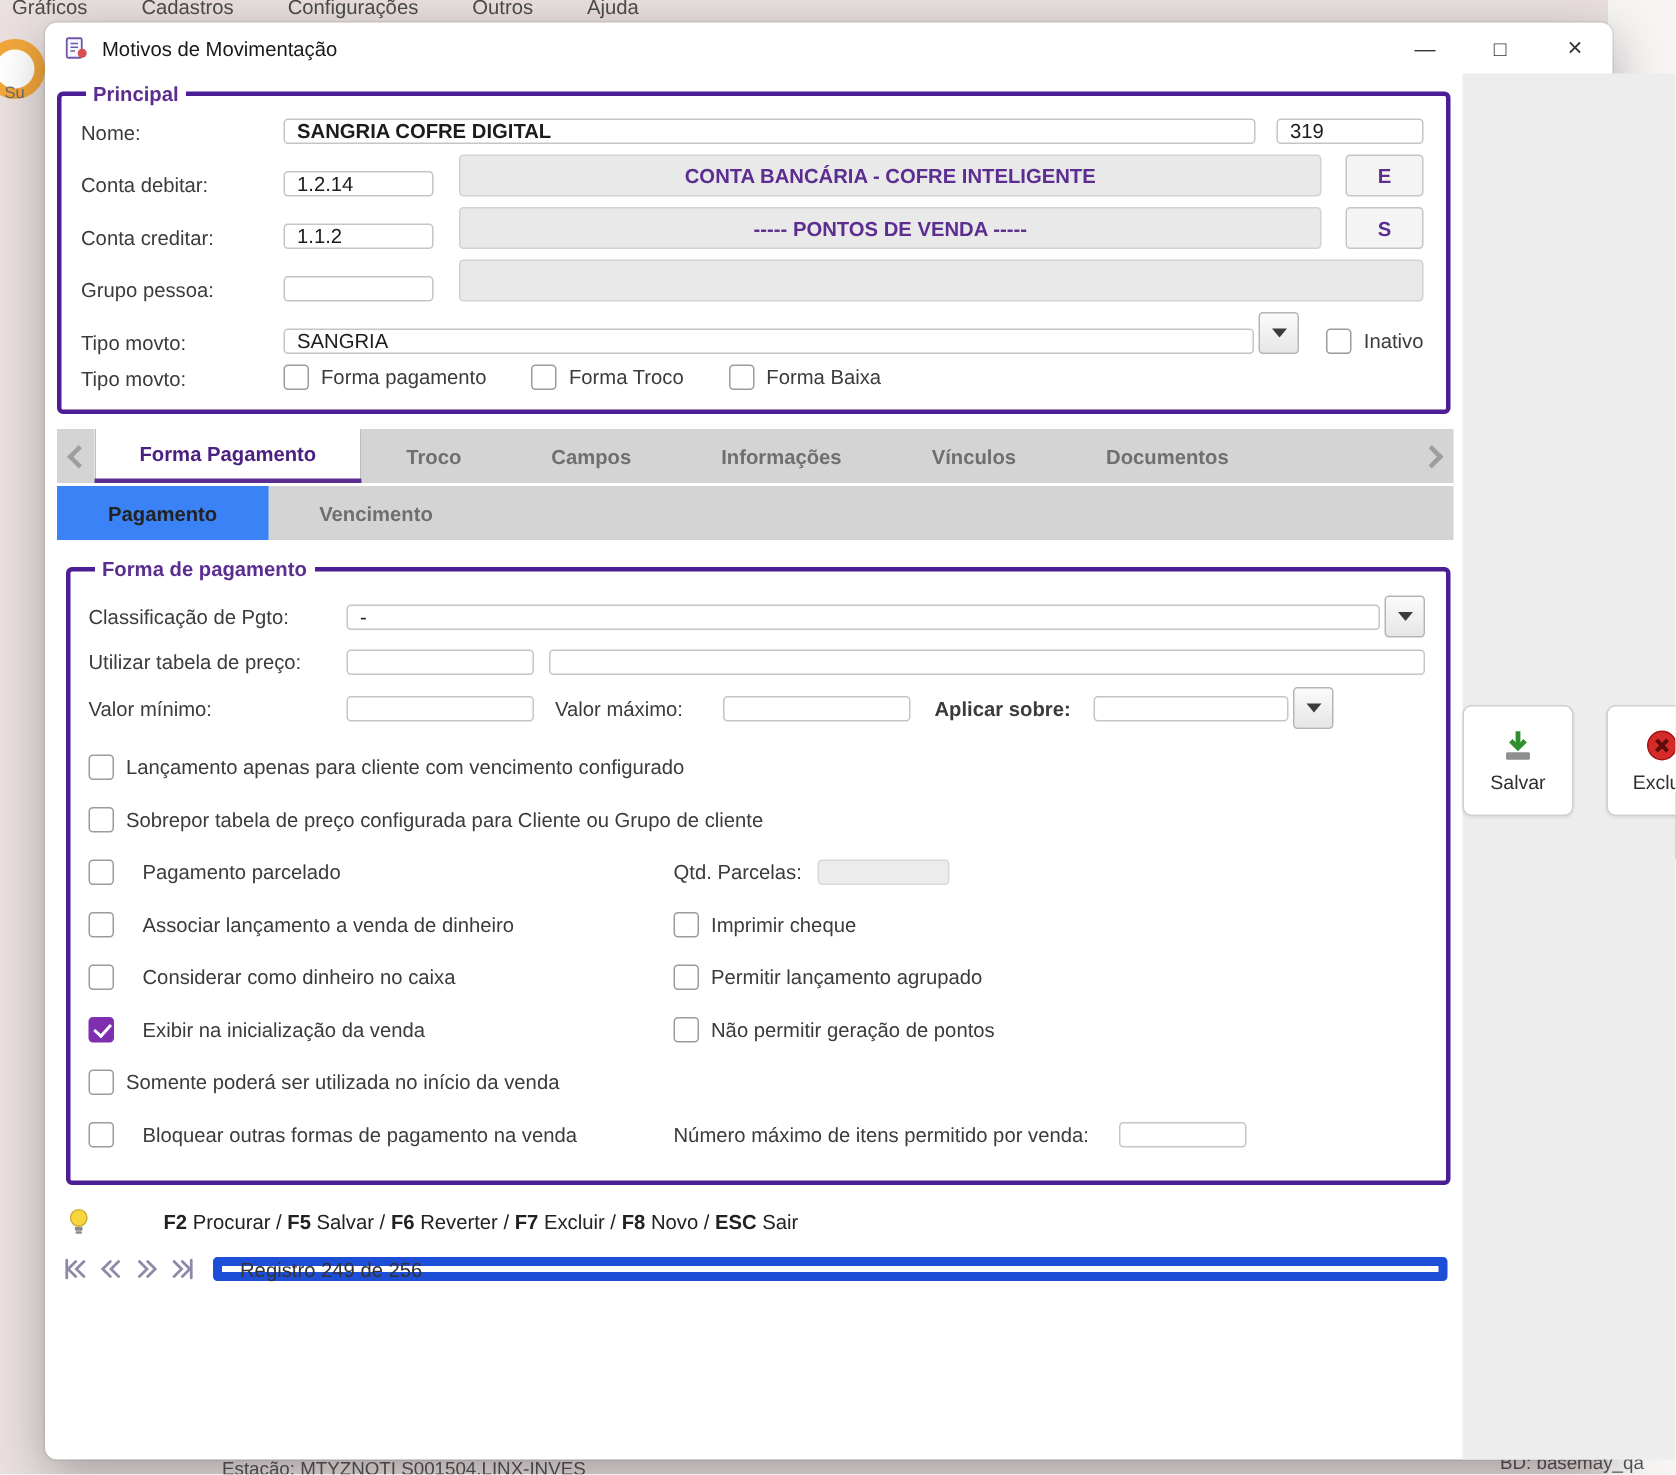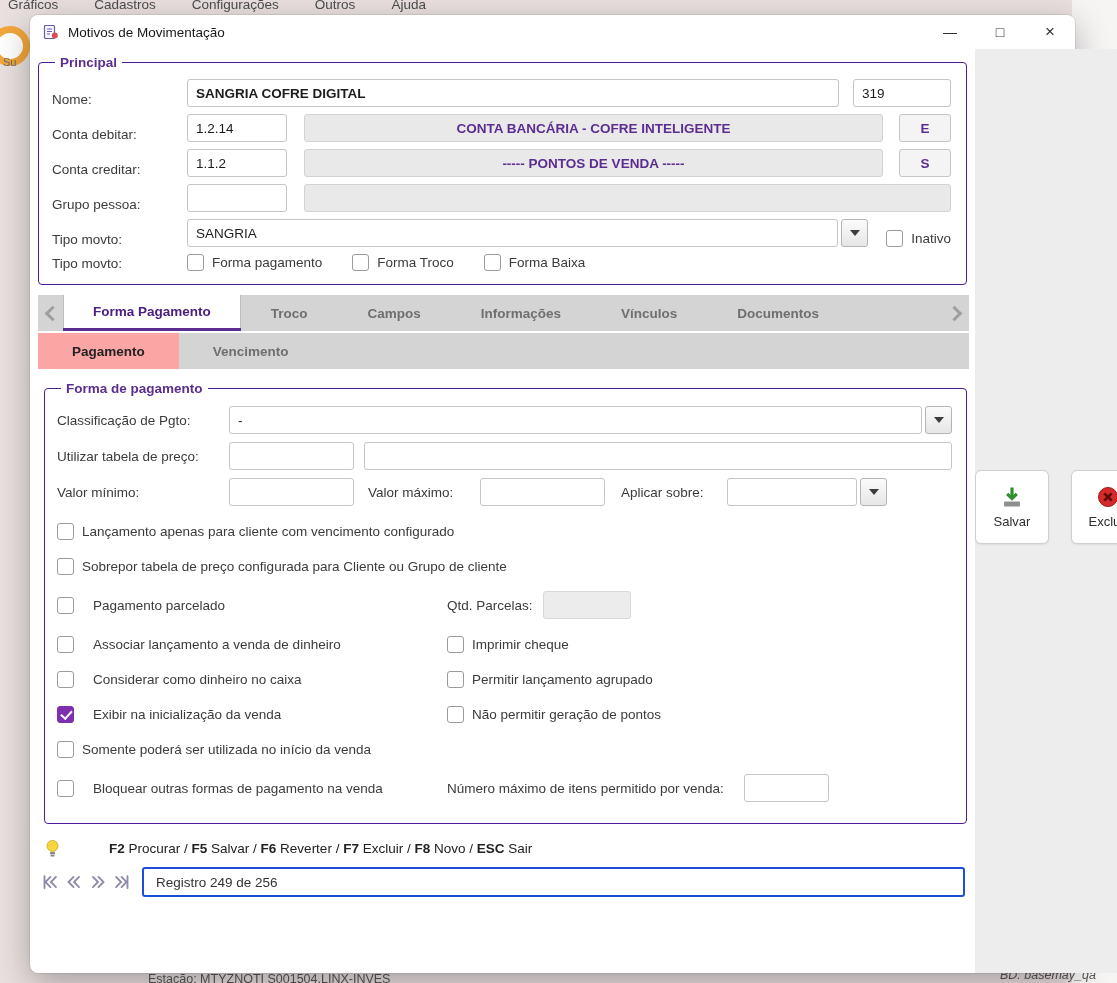--- a/index.html
+++ b/index.html
@@ -6,43 +6,43 @@
   html,body { width:1117px; height:983px; }
   body { font-family:"Liberation Sans", sans-serif; }
 
   .desktop { position:relative; width:1117px; height:983px; background:#eae0e0; overflow:hidden; }
   .bg-right { position:absolute; left:1072px; top:0; width:45px; height:100%; background:#f7f4f4; }
   .bg-watermark { position:absolute; left:1070px; top:488px; font-size:100px; line-height:1; font-weight:bold; color:#413c3e; z-index:1; }
   .bg-menubar { position:absolute; top:-8px; left:8px; display:flex; gap:36px; font-size:13.5px; color:#4c4c4c; align-items:flex-end; height:20px; z-index:1; }
   .bg-logo { position:absolute; left:-10px; top:26px; width:40px; height:40px; border-radius:50%; border:7px solid #f2a73b; background:#fff; z-index:1; }
   .bg-su { position:absolute; left:3px; top:56px; font-size:11px; color:#6b6b6b; z-index:1; }
   .bg-station { position:absolute; left:148px; top:972px; font-size:12.5px; color:#555; z-index:1; }
-  .bg-db { position:absolute; left:1000px; top:968px; font-size:12.5px; color:#555; z-index:1;font-style:italic; }
+  .bg-db { position:absolute; left:1000px; top:968px; font-size:12.5px; color:#555; z-index:1; }
 
   .dialog { position:absolute; left:30px; top:15px; width:1045px; height:958px; background:#fff; border-radius:8px;
             box-shadow:0 10px 34px rgba(0,0,0,.30), 0 0 0 1px rgba(0,0,0,.07); z-index:2; display:flex; flex-direction:column; }
 
   .titlebar { height:34px; flex:none; display:flex; align-items:center; padding-left:13px; }
   .dlg-icon svg { width:16px; height:16px; display:block; }
   .dlg-title { margin-left:9px; font-size:13.5px; color:#191919; }
   .win-controls { margin-left:auto; display:flex; height:100%; }
   .winbtn { width:50px; height:100%; border:none; background:transparent; font-size:14px; color:#333; cursor:pointer;
             display:flex; align-items:center; justify-content:center; font-family:inherit; }
   .winbtn.close { font-size:17px; }
 
   .dlg-body { flex:1; display:flex; min-height:0; }
   .content { width:945px; flex:none; display:flex; flex-direction:column; padding:2px 6px 0 8px; }
 
-  fieldset.gbox { border:1px solid #4c1d95; border-radius:4px; margin:4px 2px 0 0; padding:2px 14px 6px 12px; }
+  fieldset.gbox { border:3px solid #4c1d95; border-radius:4px; margin:4px 2px 0 0; padding:2px 14px 6px 12px; }
   fieldset.gbox legend { color:#5C2D91; font-weight:bold; font-size:13.5px; padding:0 5px; margin-left:4px; }
   .gbox.forma { margin:12px 2px 0 6px; }
 
   .frow { display:flex; align-items:flex-end; margin:7px 1px; }
   .flabel { width:135px; flex:none; font-size:13.5px; color:#3b3b3b; }
-  .tbox { height:28px; border:1px solid #c5c5c5; border-radius:3px; padding:0 8px; font-size:13.5px; font-family:inherit;
+  .tbox { height:17px; border:1px solid #c5c5c5; border-radius:3px; padding:0 8px; font-size:13.5px; font-family:inherit;
           color:#1c1c1c; background:#fff; outline:none; min-width:0; }
   .tbox.nome { flex:1; font-weight:bold; }
   .tbox.code { width:98px; flex:none; margin-left:14px; }
   .tbox.acct { width:100px; flex:none; }
   .desc-box { flex:1; margin-left:17px; height:28px; background:#e9e9e9; border:1px solid #d2d2d2; border-radius:3px;
               display:flex; align-items:center; justify-content:center; color:#5C2D91; font-weight:bold; font-size:13.5px; }
   .tag-btn { width:52px; flex:none; margin-left:16px; height:28px; background:#f4f4f4; border:1px solid #c5c5c5; border-radius:3px;
              color:#5C2D91; font-weight:bold; font-size:13.5px; font-family:inherit; cursor:pointer; }
   .combo-input { flex:1; }
   .dd-btn { width:27px; height:28px; flex:none; margin-left:3px; border:1px solid #b5b5b5; border-radius:3px;
@@ -63,44 +63,44 @@
   .tab-chev.end { margin-left:auto; }
   .chev { width:11px; height:11px; border-left:3px solid #9e9e9e; border-bottom:3px solid #9e9e9e; }
   .chev.left { transform:rotate(45deg); margin-left:4px; }
   .chev.right { transform:rotate(225deg); margin-right:4px; }
   .tab { padding:0 30px; display:flex; align-items:center; font-size:13.5px; font-weight:bold; color:#6f6f6f; cursor:pointer; }
   .tab.active { background:#fff; color:#4b2080; border-bottom:3px solid #5C2D91;
                 box-shadow:inset 1px 0 0 #bdbdbd, inset -1px 0 0 #bdbdbd; }
 
   .subtabs { height:36px; background:#d4d4d4; display:flex; flex:none; }
   .subtab { padding:0 34px; display:flex; align-items:center; font-size:13.5px; font-weight:bold; color:#6f6f6f; cursor:pointer; }
-  .subtab.active { background:#fca5a5; color:#222; }
+  .subtab.active { background:#3b82f6; color:#222; }
 
   .prow { display:flex; align-items:center; margin:8px 0; }
   .plabel { width:172px; flex:none; font-size:13.5px; color:#3b3b3b; }
   .tbox.small { width:125px; flex:none; }
   .tbox.grow { flex:1; margin-left:10px; }
   .midlabel { width:112px; margin-left:14px; flex:none; font-size:13.5px; color:#3b3b3b; }
-  .midlabel2 { width:106px; margin-left:16px; flex:none; font-size:13.5px; color:#3b3b3b; }
+  .midlabel2 { width:106px; margin-left:16px; flex:none; font-size:13.5px; color:#3b3b3b;font-weight:bold; }
   .combo-sm-input { width:130px; flex:none; }
 
   .crow { display:flex; align-items:center; margin:15px 0; min-height:20px; }
   .cleft { width:390px; flex:none;gap:11px; }
   .qtd-label { font-size:13.5px; color:#3b3b3b; margin-right:10px; }
   .tbox.qtd { width:88px; background:#ececec; border-color:#d8d8d8; }
   .tbox.maxitens { width:85px; margin-left:10px; flex:none; }
 
   .hint { display:flex; align-items:center; margin:14px 4px 0 6px; font-size:13.5px; color:#222; flex:none;gap:36px; }
   .bulb { margin-right:12px; display:flex; }
   .bulb svg { width:17px; height:21px; }
 
   .navrow { display:flex; align-items:center; margin:8px 4px 8px 0; flex:none; }
   .navbtn { width:24px; height:26px; border:none; background:transparent; display:flex; align-items:center; justify-content:center; cursor:pointer; }
   .navbtn svg { width:22px; height:22px; }
-  .recbox { flex:1; height:30px; margin-left:8px; border:2px solid #1d4ed8; border-radius:3px; background:#fff;
+  .recbox { flex:1; height:16px; margin-left:8px; border:6px solid #1d4ed8; border-radius:3px; background:#fff;
             display:flex; align-items:center; padding-left:12px; font-size:13.5px; color:#333; }
 
   .toolbar { flex:1; background:#ededed; border-bottom-right-radius:8px; display:flex; 
              align-items:center; padding:13px 0 22px; gap:22px; }
   .tool-btn { width:74px; height:74px; flex:none; background:#fff; border:1px solid #cfcfcf; border-radius:6px;
               display:flex; flex-direction:column; align-items:center; justify-content:center; gap:5px;
               font-size:13px; color:#2e2e2e; font-family:inherit; box-shadow:0 1px 2px rgba(0,0,0,.07); cursor:pointer; }
   .tool-icon svg { width:24px; height:24px; display:block; }
   .tool-spacer { flex:1; }
 </style>

